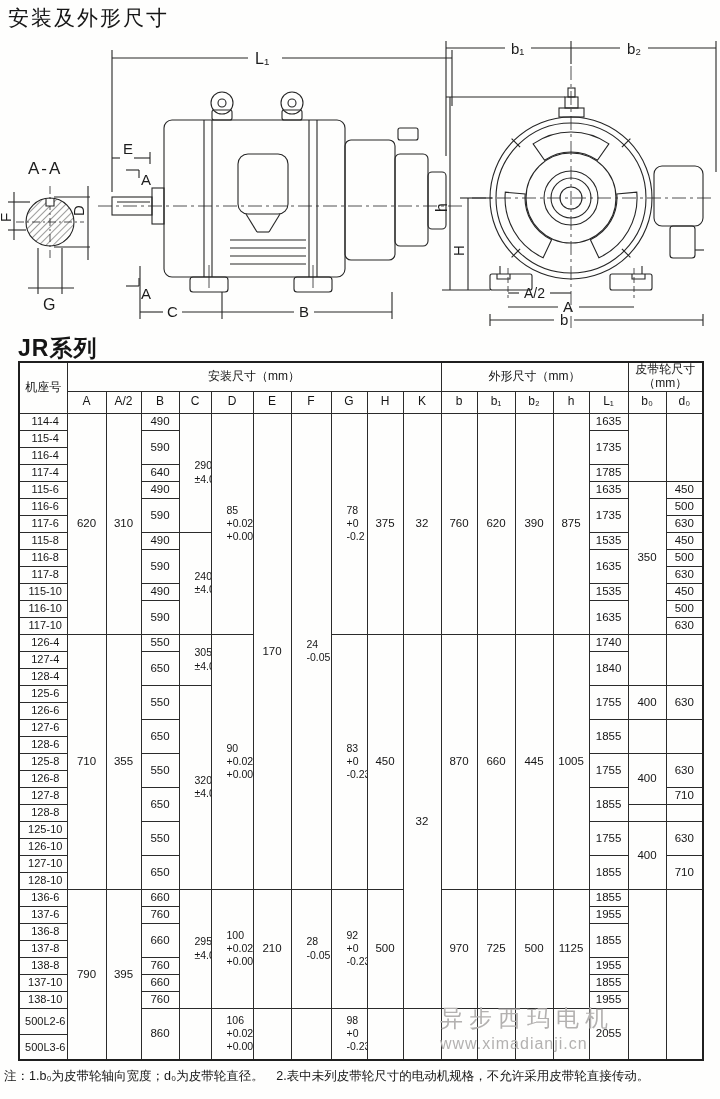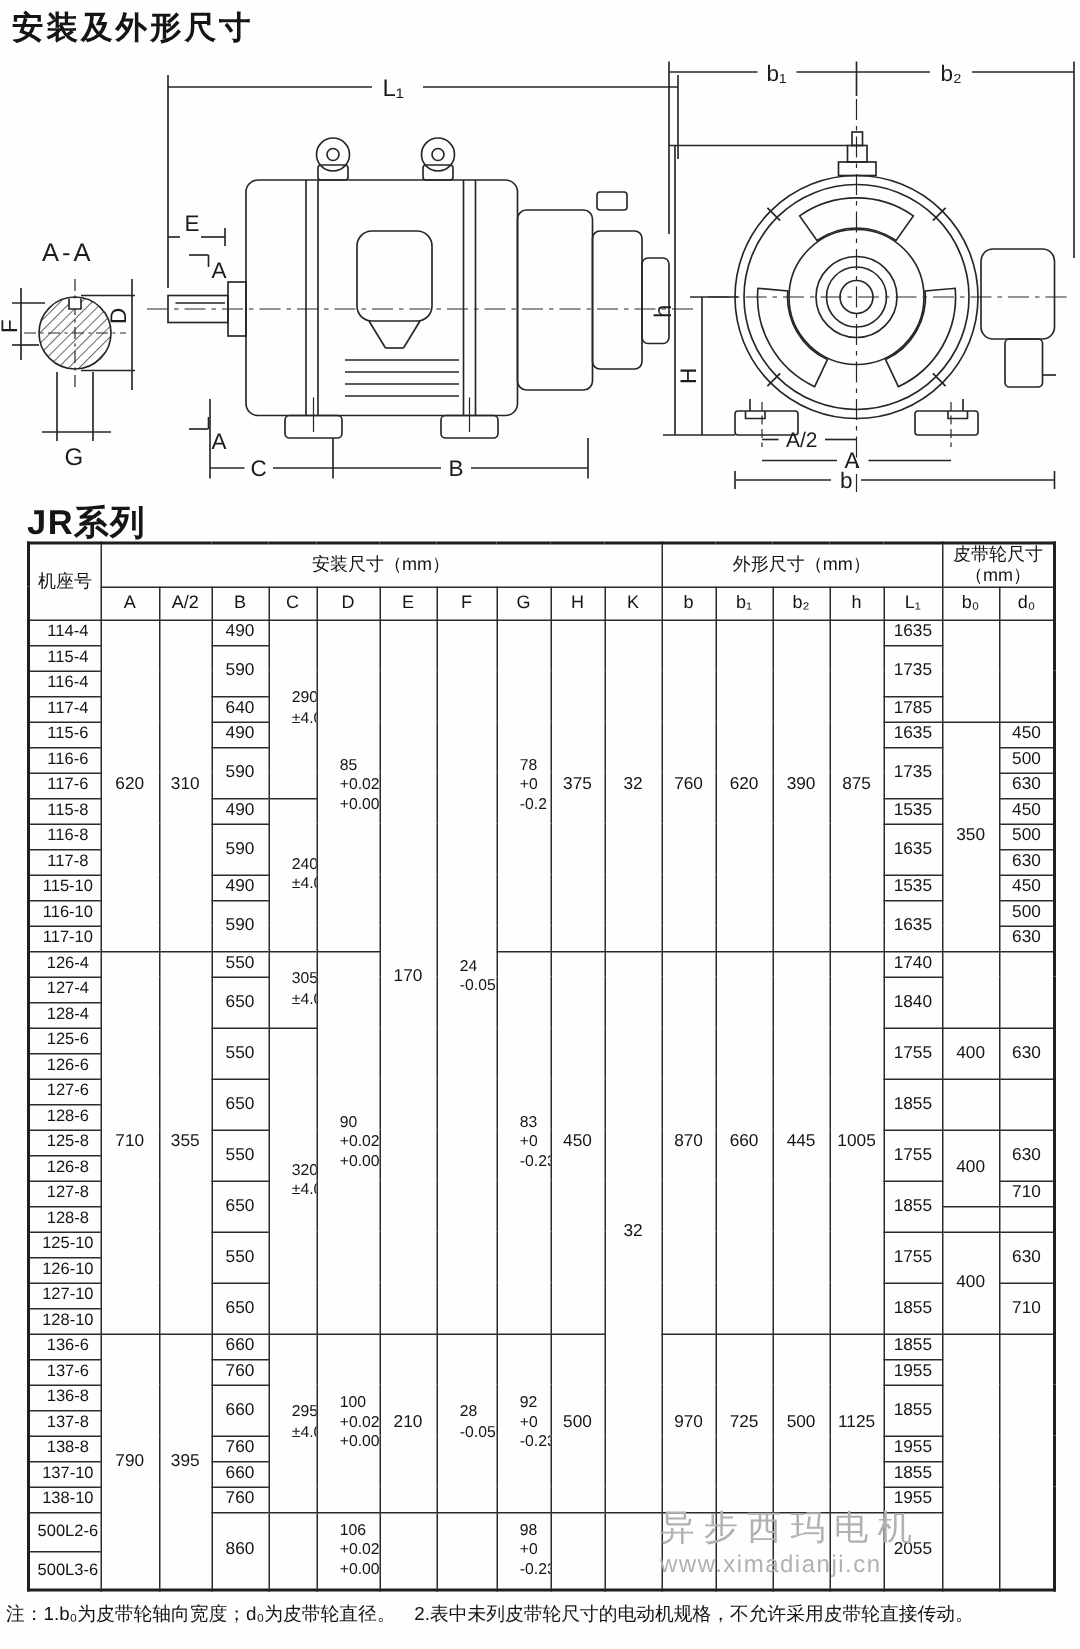--- a/index.html
+++ b/index.html
@@ -3,21 +3,21 @@
 <meta charset="utf-8">
 <style>
   html,body{margin:0;padding:0;}
   body{
     width:720px;height:1099px;position:relative;overflow:hidden;
     background:#fefefd;color:#151515;
     font-family:"Liberation Sans","DejaVu Sans",sans-serif;
   }
   .title{
     position:absolute;left:8px;top:4px;margin:0;
-    font-size:21px;font-weight:bold;letter-spacing:2px;
+    font-size:21px;font-weight:normal;letter-spacing:2px;
   }
   svg.drawings{position:absolute;left:0;top:36px;}
   svg text{stroke:none;fill:#1c1c1c;font-family:"Liberation Sans","DejaVu Sans",sans-serif;}
   .series{
     position:absolute;left:18px;top:333px;
     font-size:23px;font-weight:bold;letter-spacing:1px;
   }
   table.dims{
     position:absolute;left:18px;top:361px;width:684px;
     border-collapse:collapse;table-layout:fixed;

